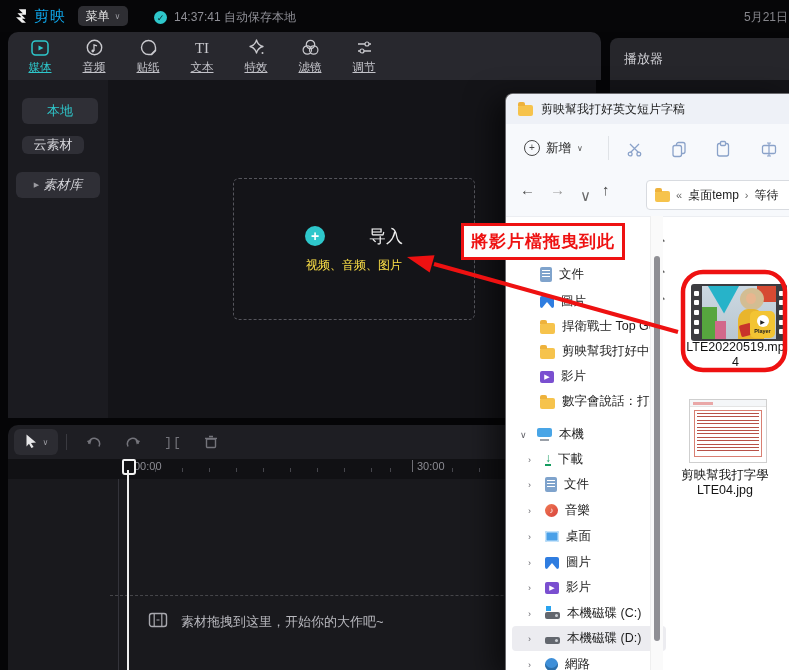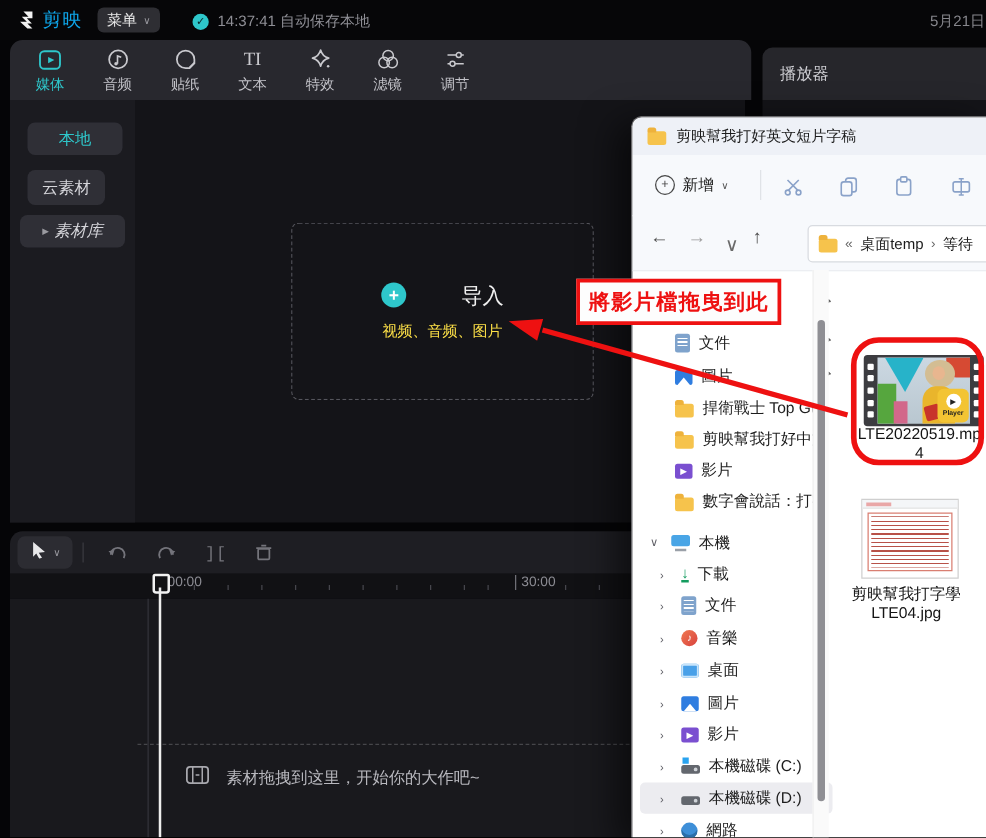--- a/index.html
+++ b/index.html
@@ -16,21 +16,21 @@
   .caret{font-size:8px;color:#9a9aa0;}
   .save-dot{width:13px;height:13px;border-radius:50%;background:#2ec7cb;color:#08282a;
     font-size:9px;display:flex;align-items:center;justify-content:center;font-weight:bold;}
   .save-text{color:#8f8f96;font-size:12px;}
   .date-text{color:#86868c;font-size:12px;white-space:nowrap;}
 
   
   #tabsrow{left:8px;top:32px;width:588px;height:48px;background:#28282e;border-radius:10px 10px 0 0;
     display:flex;padding-left:5px;z-index:2;}
   .tab{width:54px;height:48px;display:flex;flex-direction:column;align-items:center;justify-content:center;gap:3px;}
-  .tab .tlabel{font-size:11.5px;color:#c3c3c9;}
+  .tab .tlabel{font-size:11.5px;color:#c3c3c9;text-decoration:underline;}
   .tab.active .tlabel{color:#2ec7cb;}
   .ticon{height:20px;display:flex;align-items:flex-end;justify-content:center;}
   .ti-text{font-family:"Liberation Serif","DejaVu Serif",serif;font-size:15px;color:#c9c9ce;line-height:18px;}
 
   #browser{left:8px;top:80px;width:588px;height:338px;background:#141418;z-index:2;}
   #msidebar{position:absolute;left:0;top:0;width:100px;height:338px;background:#1b1b20;}
   .sbtn{position:absolute;background:#2f2f36;border-radius:6px;display:flex;align-items:center;justify-content:center;
     font-size:13px;color:#d5d5da;gap:4px;}
   .sbtn.active{color:#2ec7cb;}
   .tri{font-size:7px;color:#9a9aa0;}
@@ -237,21 +237,21 @@
         </span>
       <span class="tlabel">调节</span>
     </div>
   </div>
 
   <div class="abs" id="browser">
     <div id="msidebar">
       <div class="sbtn active" style="left:14px;top:18px;width:76px;height:26px;">
           <span>本地</span>
         </div>
-      <div class="sbtn" style="left:14px;top:56px;width:62px;height:28px;">
+      <div class="sbtn" style="left:14px;top:56px;width:62px;height:18px;">
           <span>云素材</span>
         </div>
       <div class="sbtn" style="left:8px;top:92px;width:84px;height:26px;font-style:italic;">
         <span class="tri">▶</span>
         <span>素材库</span>
       </div>
     </div>
     <div class="abs" id="importbox">
       <div class="row" style="gap:8px;">
         <span class="imp-circle">+</span>

